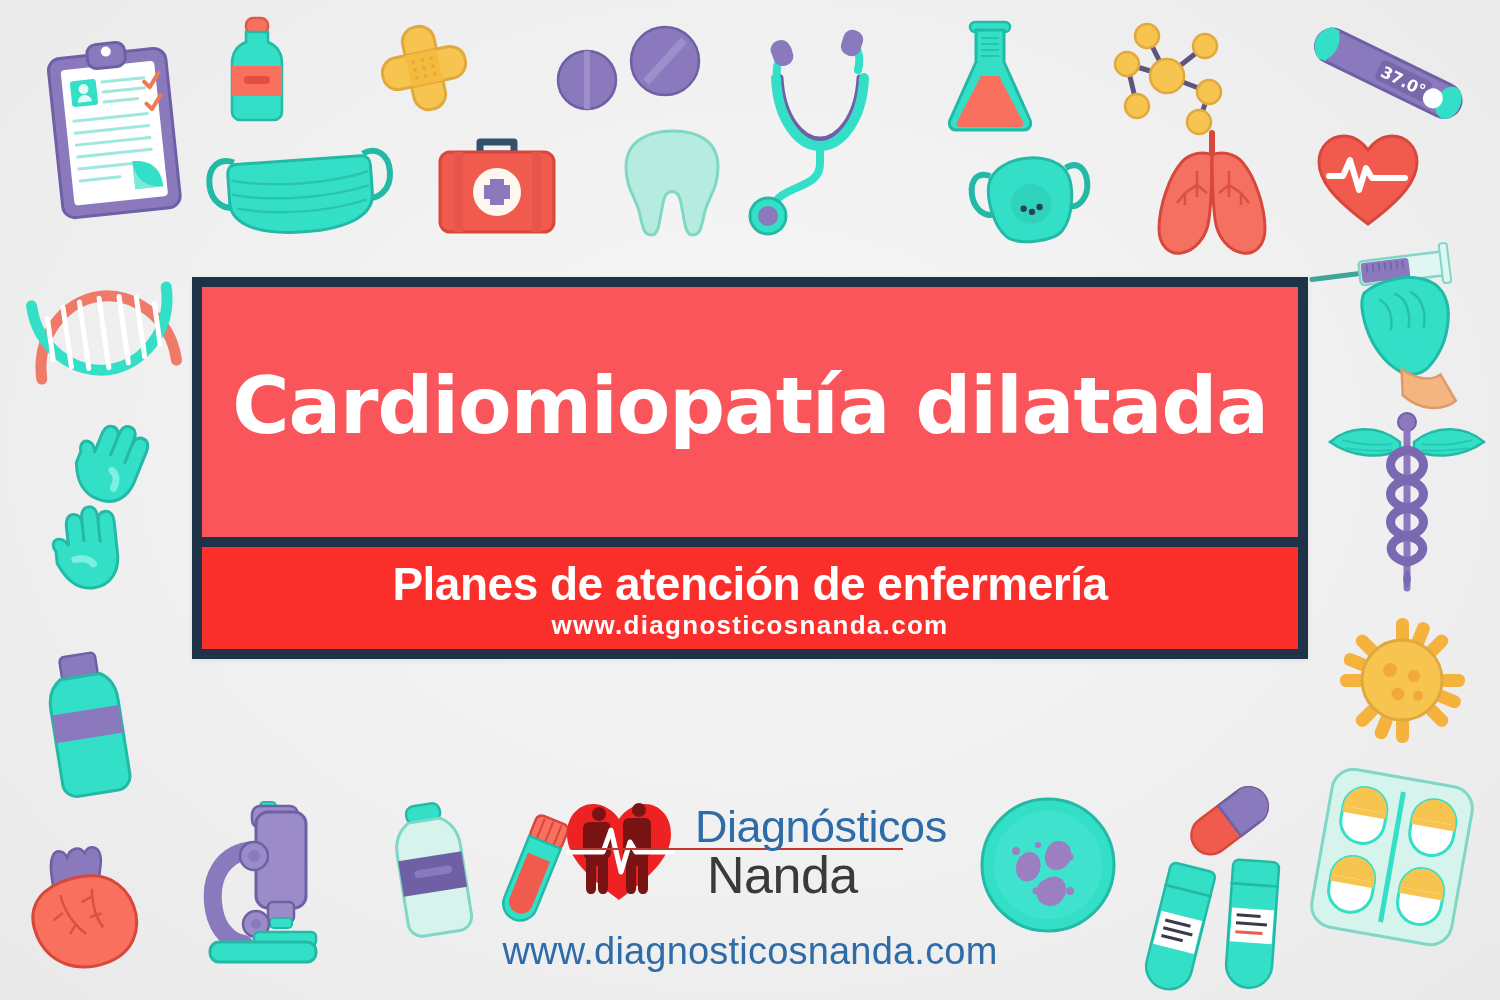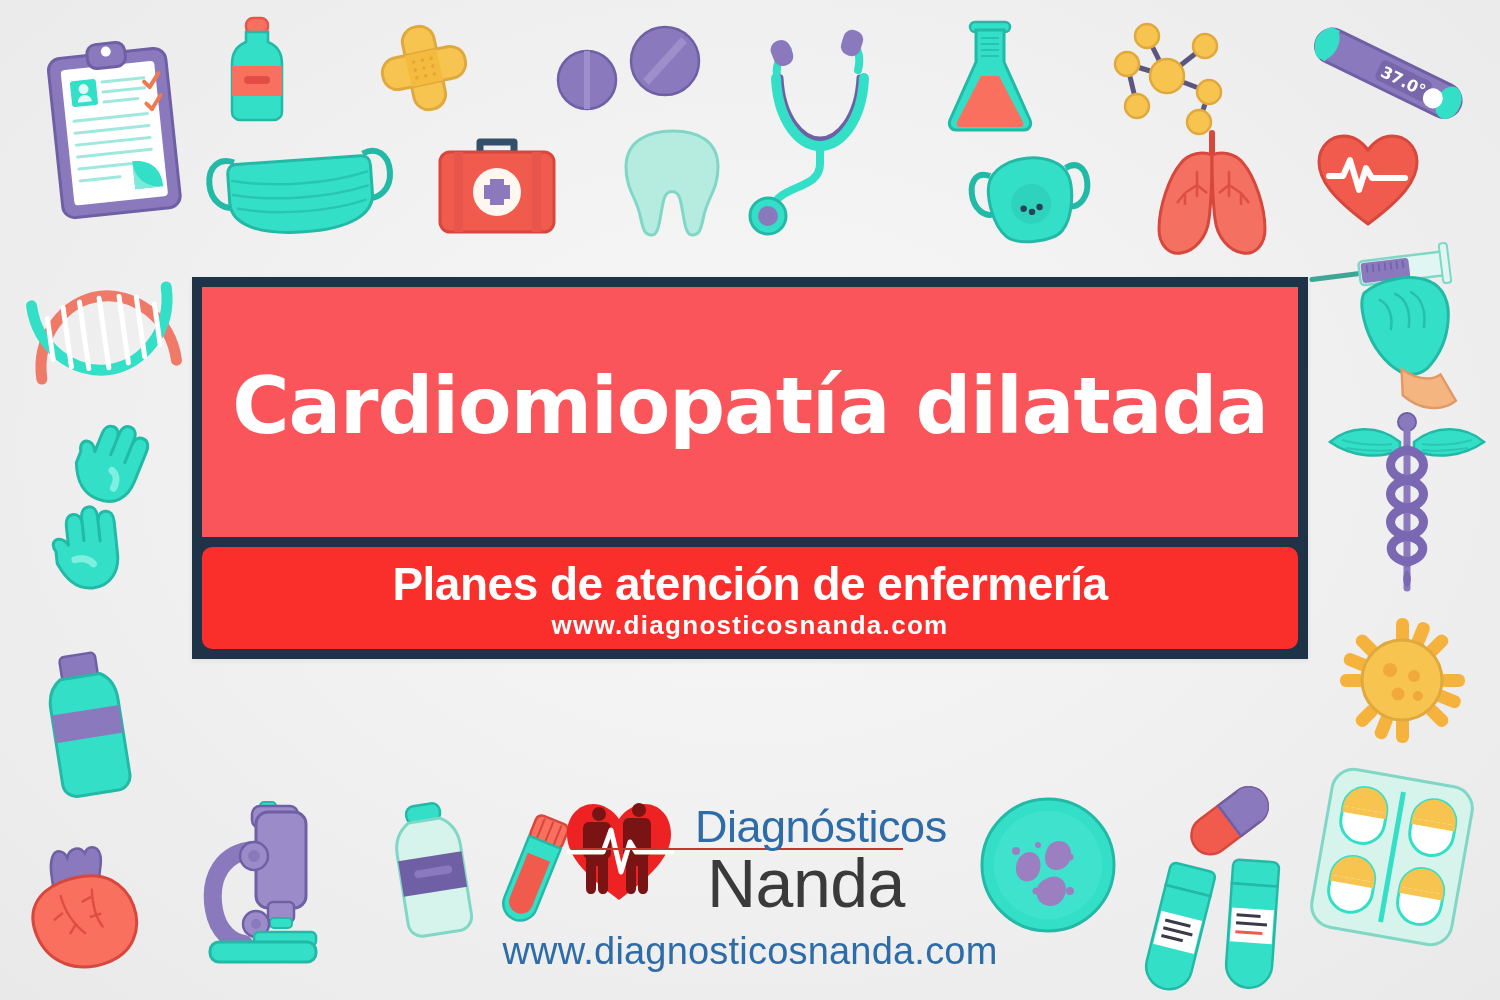--- a/index.html
+++ b/index.html
@@ -47,21 +47,20 @@
     padding:0 30px;
     margin:0;
     transform:translateY(-6px);
   }
   #card-sep{height:10px;background:#1e3347;flex:0 0 auto;}
   #card-bottom{
     background:#fa2e2b;
     flex:0 0 100px;
     display:flex;flex-direction:column;align-items:center;justify-content:center;
     padding-top:2px;
-    border-radius:10px;
   }
   #card-subtitle{
     color:#ffffff;
     font-family:"Liberation Sans Narrow","Liberation Sans",sans-serif;
     font-weight:bold;
     font-size:46px;
     line-height:1;
     letter-spacing:-.5px;
     white-space:nowrap;
     margin:0;
@@ -87,21 +86,21 @@
   #logo-word1{
     position:absolute;left:0;top:8px;
     font-family:"Liberation Sans", sans-serif;
     font-size:45px;font-weight:normal;color:#2d6ca8;letter-spacing:-.5px;
     line-height:1;
     margin-left:20px;
   }
   #logo-word2{
     position:absolute;left:32px;top:53px;
     font-family:"Liberation Sans", sans-serif;
-    font-size:68px;font-weight:normal;color:#3a3a3a;letter-spacing:-.5px;
+    font-size:52px;font-weight:normal;color:#3a3a3a;letter-spacing:-.5px;
     line-height:1;
   }
   #logo-rule{
     position:absolute;left:-104px;top:52px;width:332px;height:2px;background:#c0392b;
   }
 
   
   #footer-url{
     position:absolute;left:0;right:0;top:930px;
     text-align:center;z-index:6;

